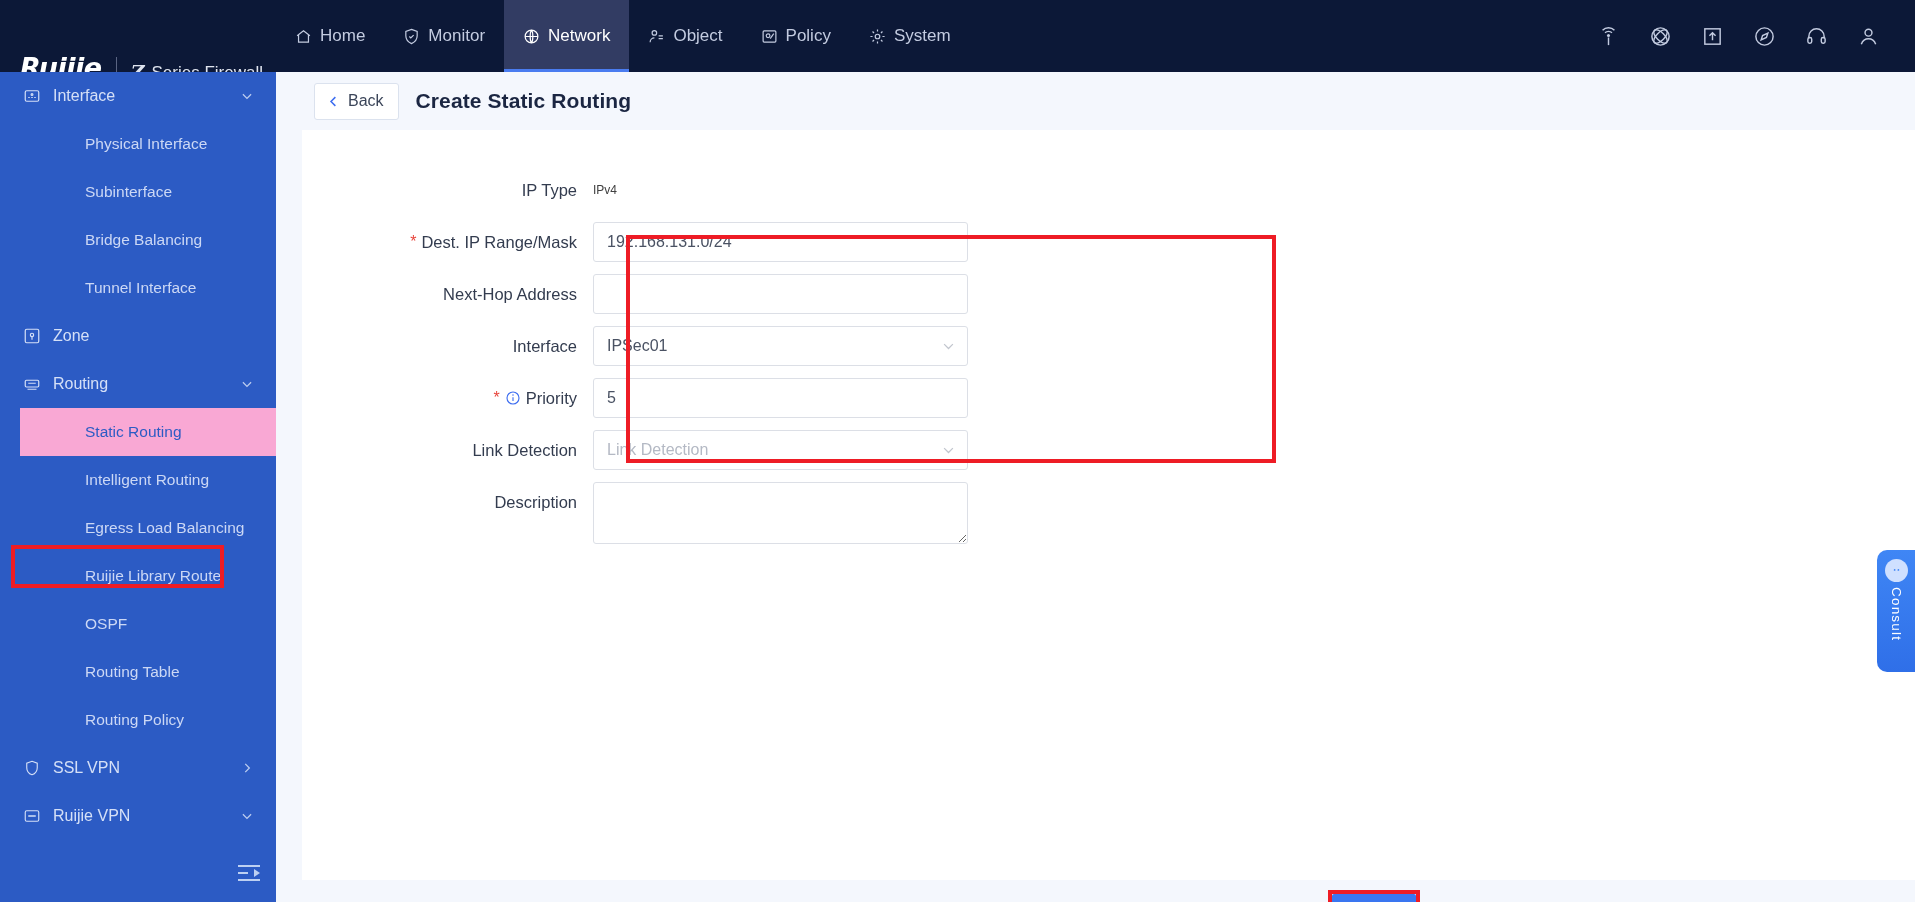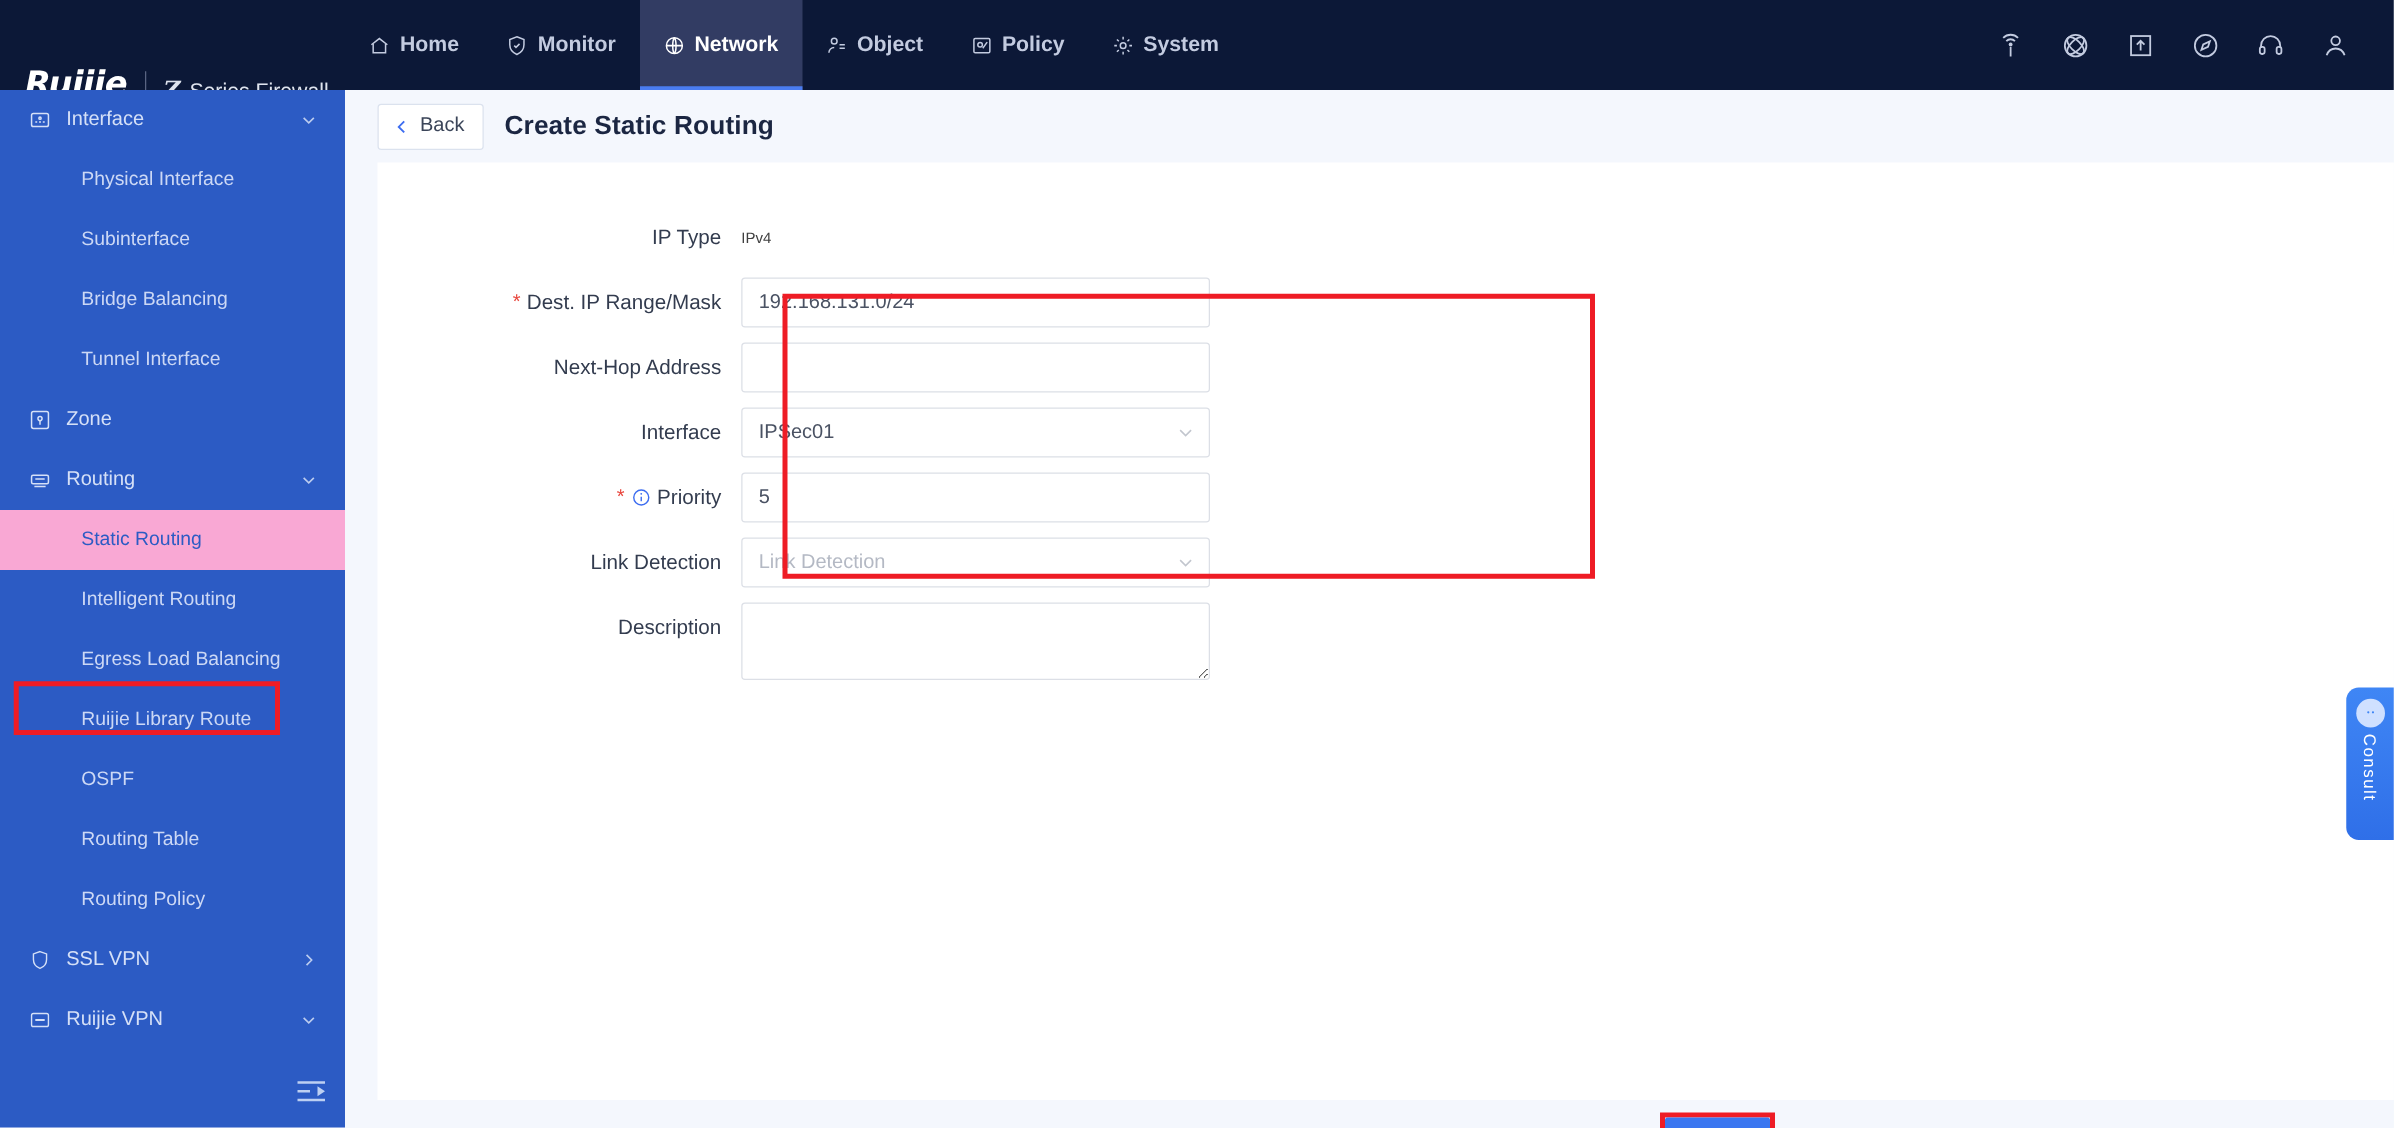--- a/index.html
+++ b/index.html
@@ -29,21 +29,21 @@
   .brand-divider {
     width: 1px; height: 26px; background: #5a6482; margin: 0 14px;
   }
   .brand-z {
     font-size: 19px; font-weight: 700; font-style: italic;
     color: #dfe4ef; margin-right: 7px;
     font-family: "DejaVu Serif", serif;
   }
   .brand-sub { font-size: 17px; color: #dfe4ef; font-weight: 400; }
 
-  .navitems { display: flex; align-items: stretch; height: 72px; font-weight: bold; }
+  .navitems { display: flex; align-items: stretch; height: 72px; }
   .navitem {
     display: flex; align-items: center; gap: 8px;
     padding: 0 19px; height: 72px;
     color: #c3cbe0; font-size: 17px; cursor: pointer;
     position: relative;
   }
   .navitem.active { background: #323c63; color: #ffffff; }
   .navitem.active::after {
     content: ""; position: absolute; bottom: 0; left: 0; right: 0;
     height: 3px; background: #4a7cf0;
@@ -76,40 +76,42 @@
     width: 20px; height: 20px; margin-right: 11px;
     display: flex; align-items: center; justify-content: center;
     flex: 0 0 auto;
   }
   .side-group .glabel { flex: 1 1 auto; }
   .side-group .chev { width: 14px; height: 14px; opacity: .85; }
   .side-sub {
     height: 48px; display: flex; align-items: center;
     padding-left: 65px; color: #ccd8f5; font-size: 15.5px;
     cursor: pointer;
+    margin-left: 20px;
   }
   .side-sub.selected {
     background: #f9a8d4; color: #2c5bc4; font-weight: 400;
   }
   .side-highlight {
     position: absolute; left: 11px; top: 473px;
     width: 213px; height: 43px;
     border: 4px solid #ee1c25; pointer-events: none;
   }
   .collapse-btn {
     position: absolute; right: 14px; bottom: 10px;
     width: 26px; height: 30px; cursor: pointer;
     color: #bdd0f2;
   }
 
   
   .main {
     position: absolute; top: 72px; left: 276px;
     width: 1639px; height: 830px;
     background: #f4f7fd;
+    padding-left: 12px;
   }
   .page-head {
     display: flex; align-items: center;
     height: 58px; padding-left: 26px; gap: 17px;
   }
   .back-btn {
     display: flex; align-items: center; gap: 7px;
     height: 37px; padding: 0 14px 0 11px;
     background: #ffffff; border: 1px solid #dbe2ee;
     border-radius: 3px; cursor: pointer;

